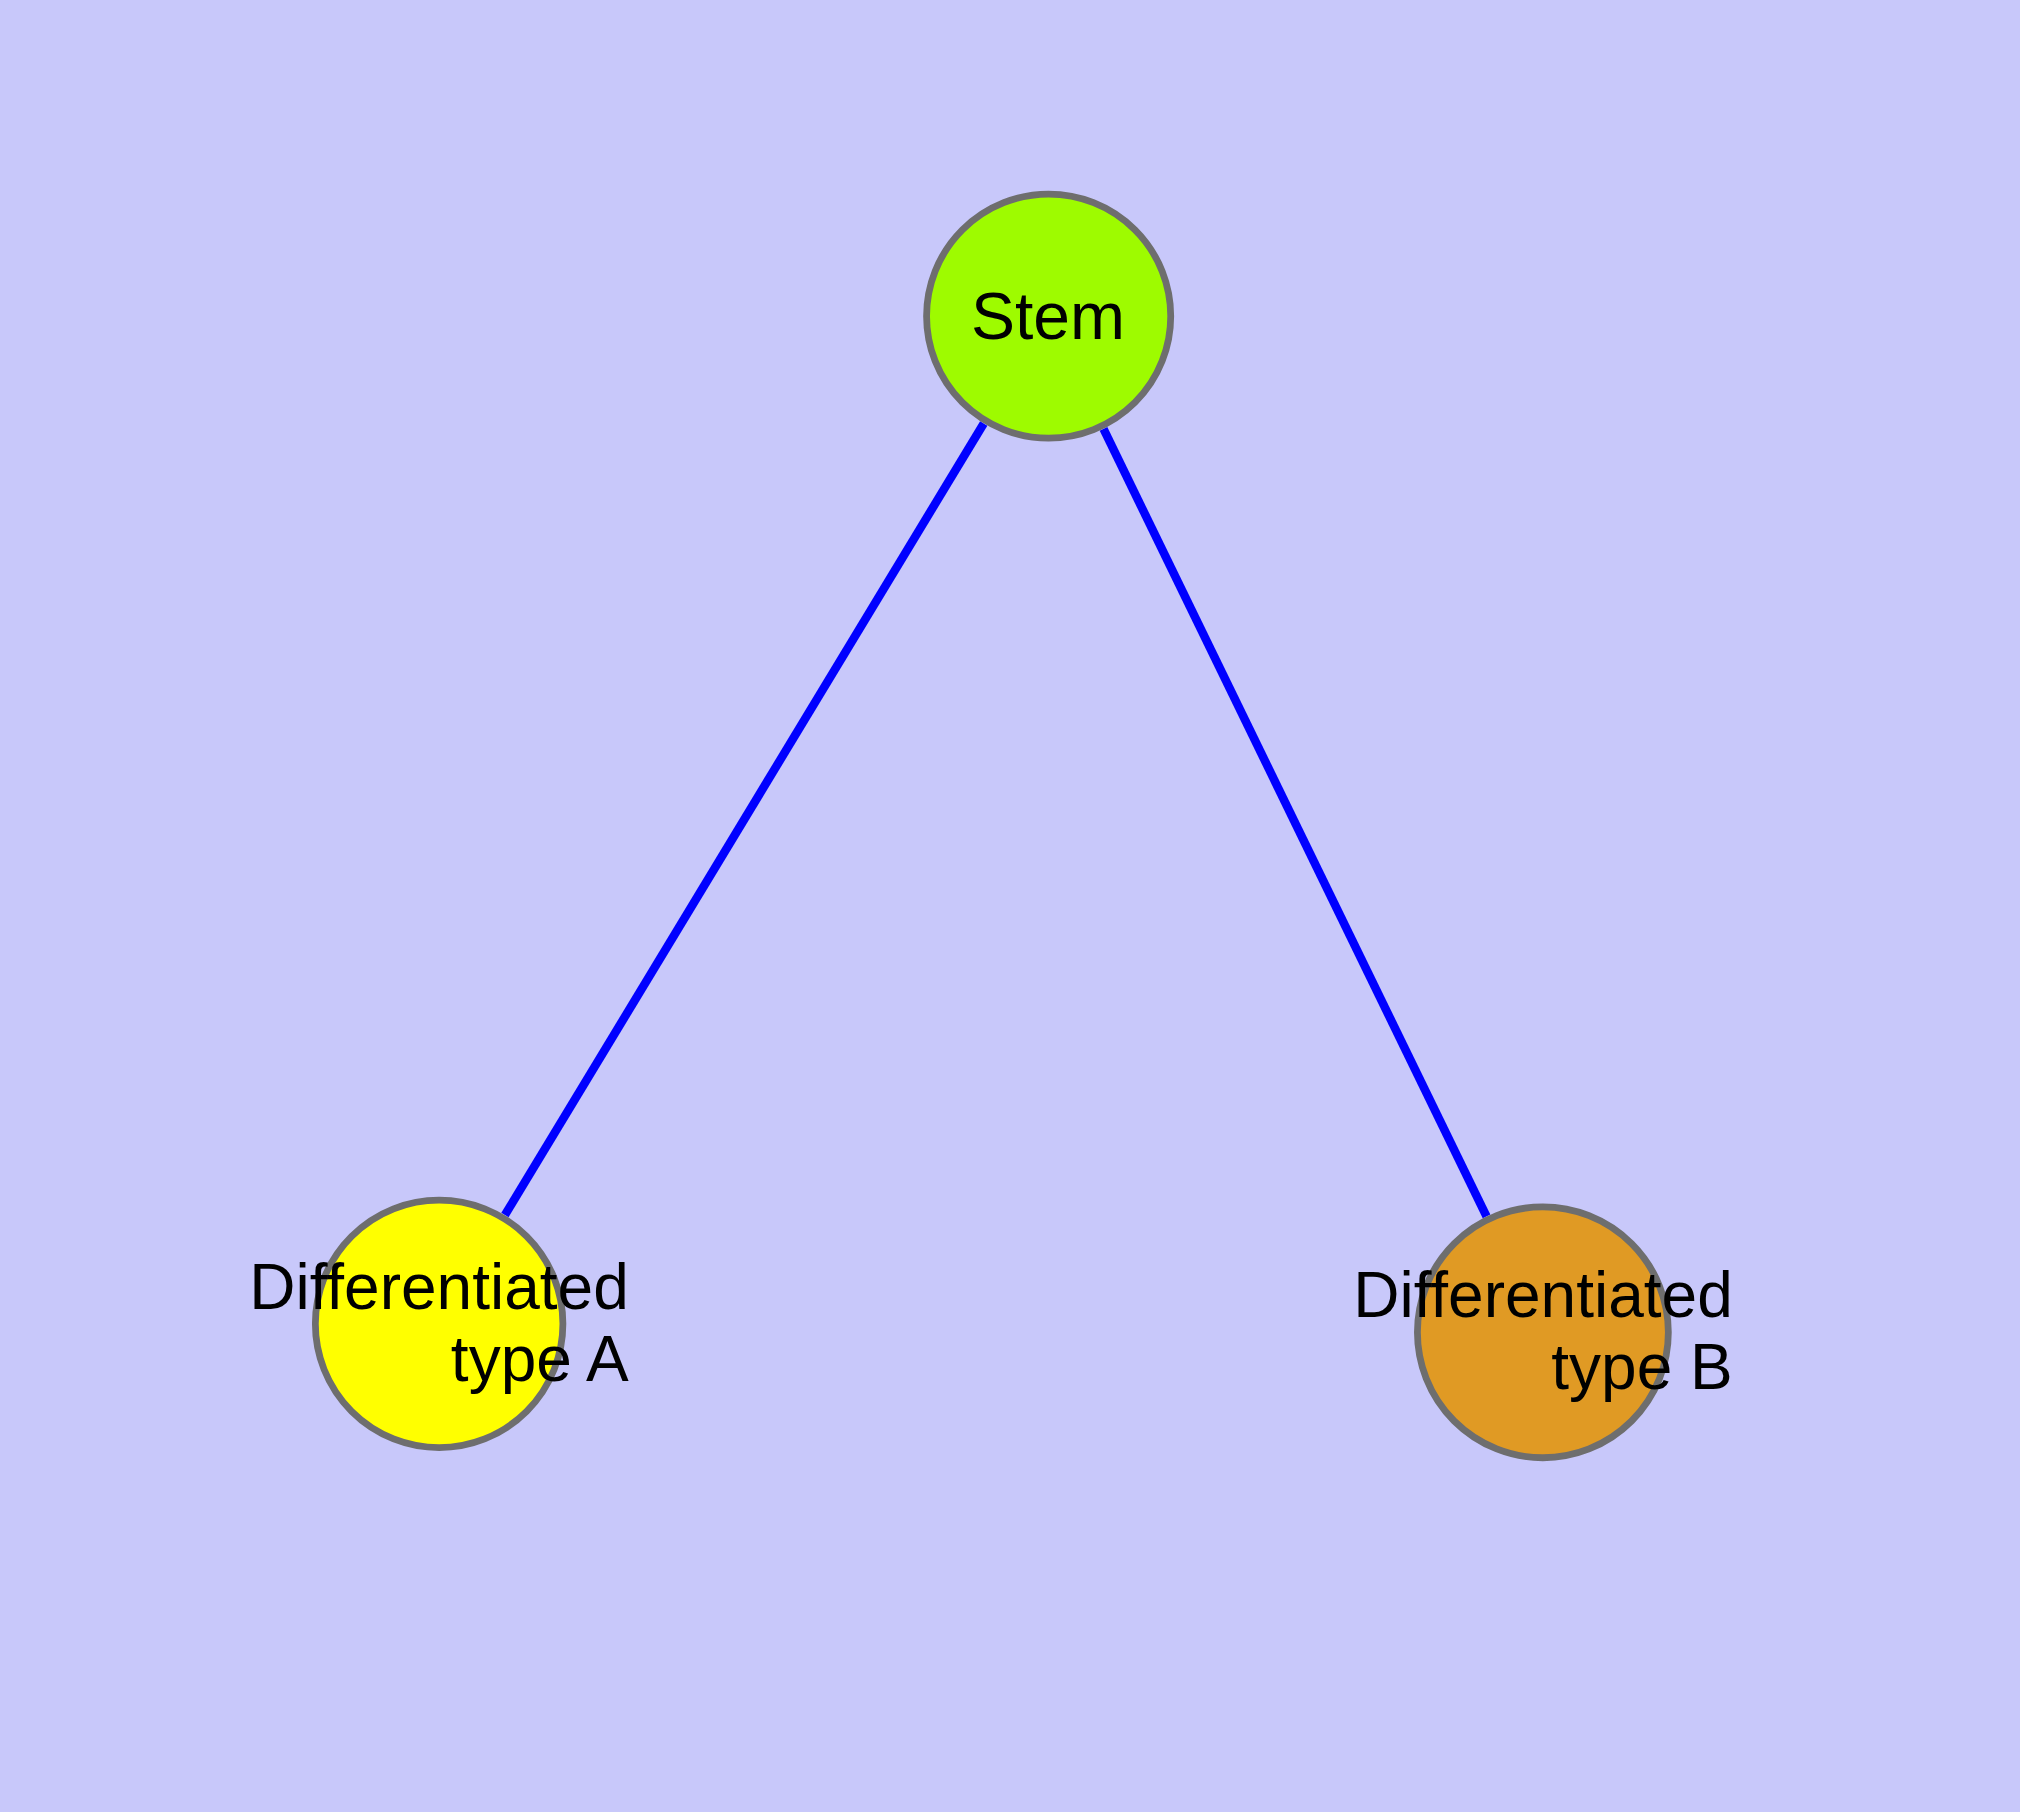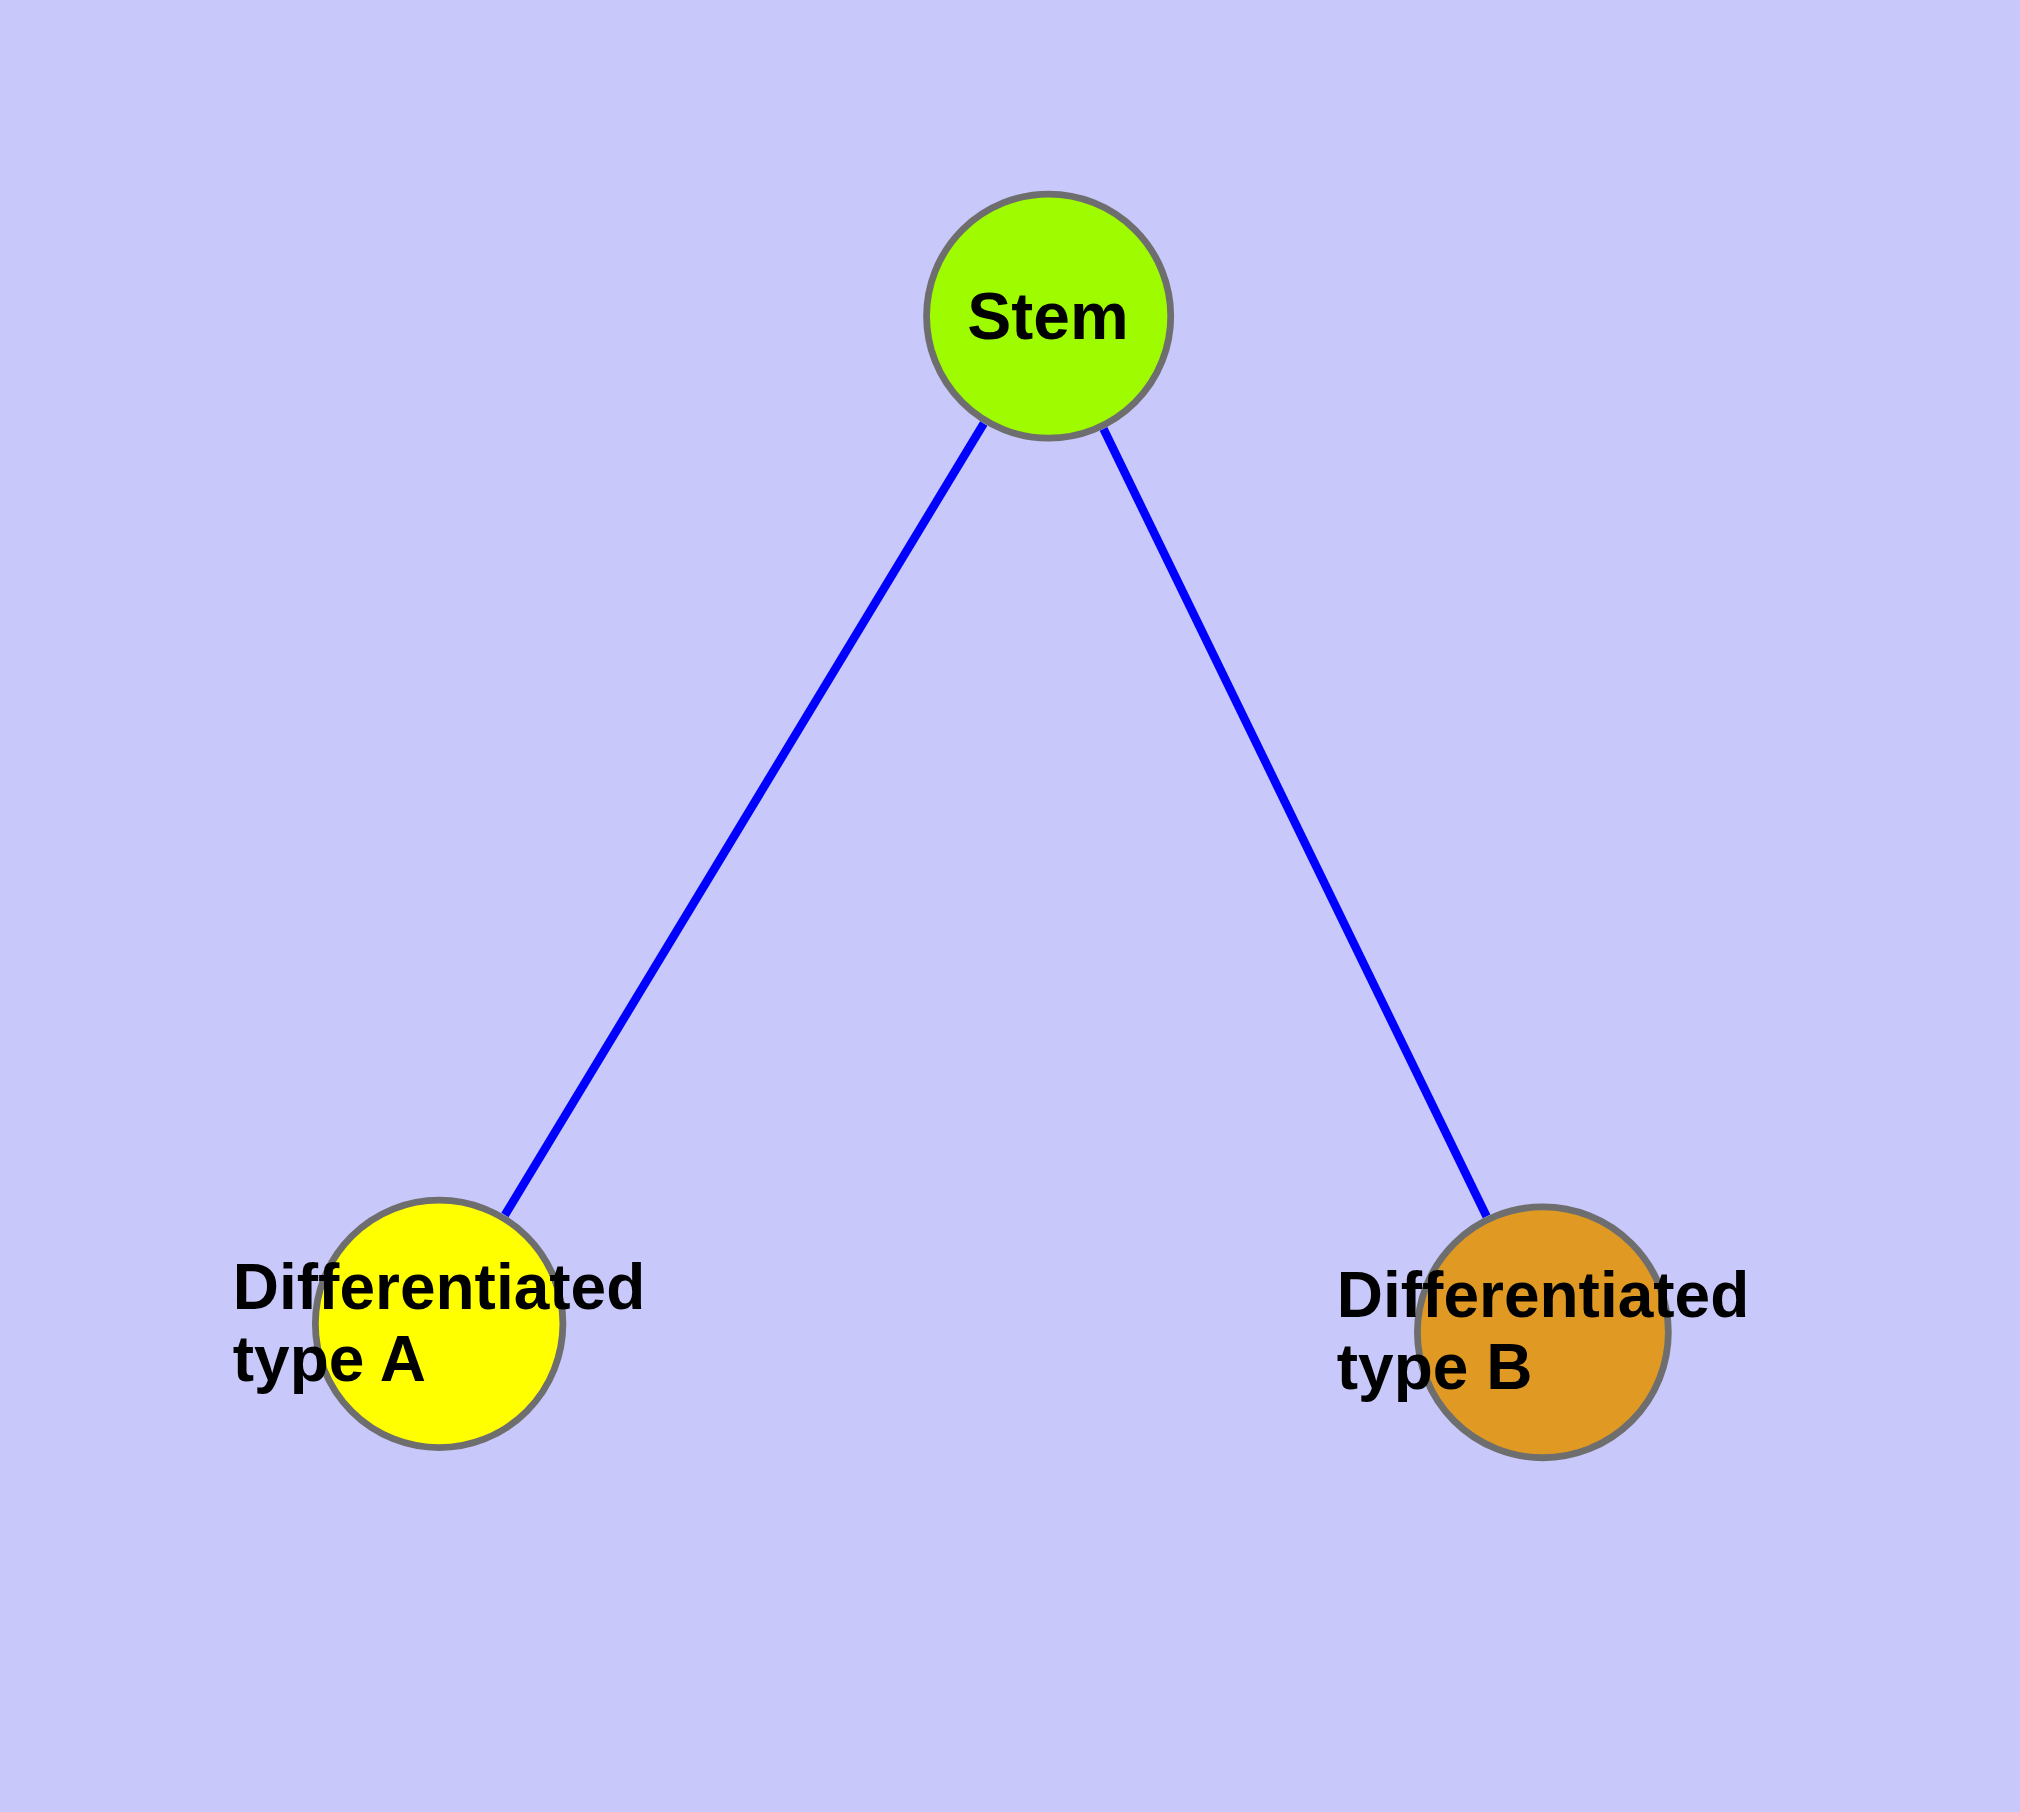--- a/index.html
+++ b/index.html
@@ -22,22 +22,22 @@
   }
   #graph-svg {
     position: absolute;
     left: 0; top: 0;
     width: 2021px;
     height: 1812px;
   }
   .node-label {
     position: absolute;
     color: #000000;
-    font-weight: bold;
-    text-align: left;
+    font-weight: normal;
+    text-align: right;
     line-height: 1.12;
     white-space: pre;
     transform: translate(-50%, -50%);
     pointer-events: none;
     user-select: none;
   }
   .node-label.single { line-height: 1.0; }
 </style>
 </head>
 <body>

